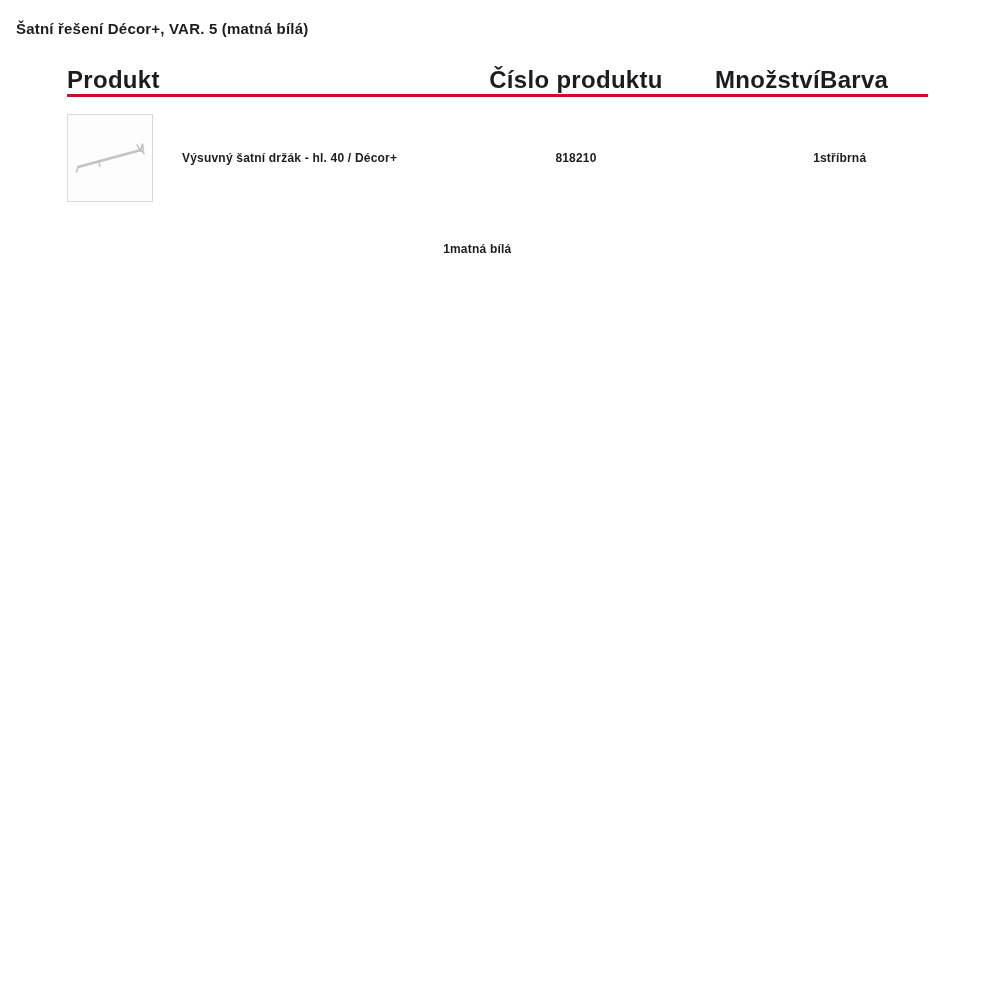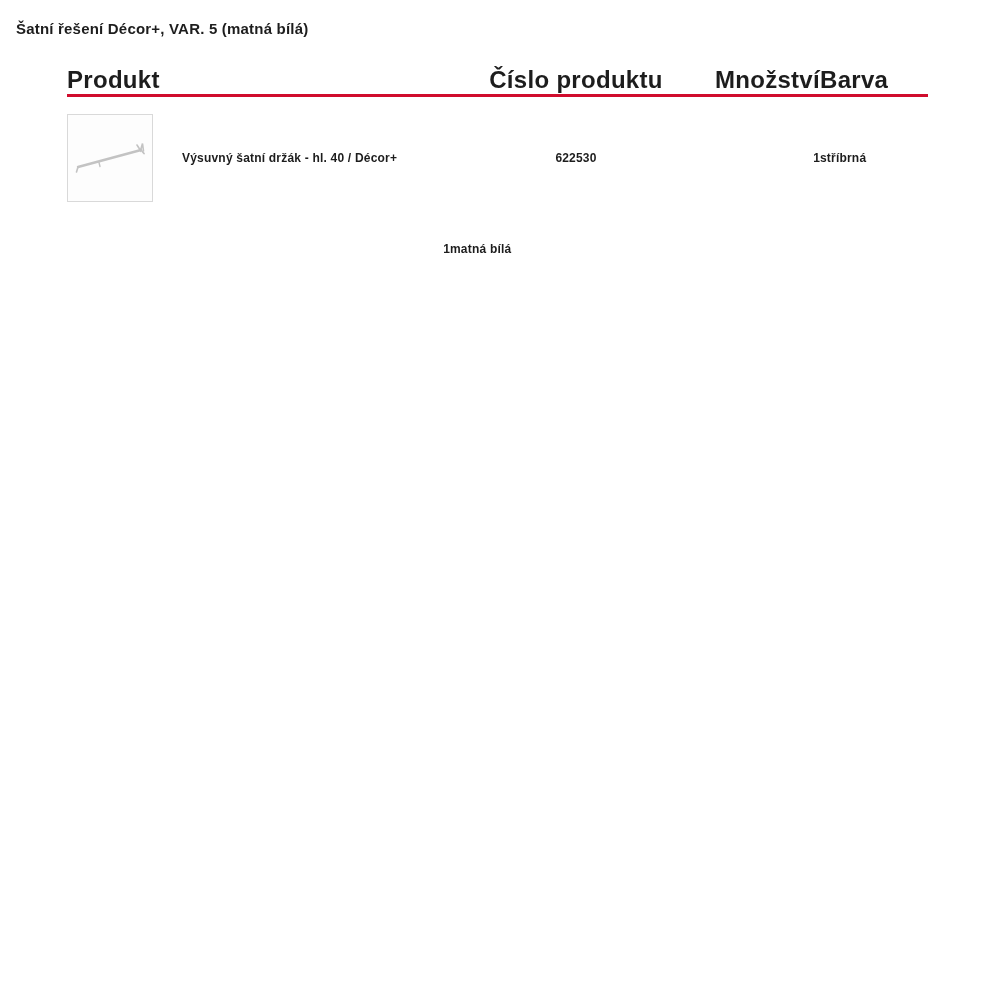--- a/index.html
+++ b/index.html
@@ -112,21 +112,21 @@
             <svg class="sketch" width="84" height="86" viewBox="0 0 84 86" fill="none" stroke="currentColor" stroke-linecap="round">
               <line x1="10" y1="52" x2="73" y2="35" stroke-width="2.4"></line>
               <line x1="10" y1="52" x2="8.5" y2="57" stroke-width="1.6"></line>
               <line x1="31" y1="47.5" x2="32" y2="51.5" stroke-width="1.4"></line>
               <polyline points="69,30 72.5,35.5 74.5,28.5 75.5,36" stroke-width="1.6"></polyline>
               <line x1="73" y1="35" x2="76" y2="38.5" stroke-width="1.8"></line>
             </svg>
           </div>
           <div class="pname">Výsuvný šatní držák - hl. 40 / Décor+</div>
         </div>
-        <div class="cell col-number">622530</div>
+        <div class="cell col-number">818210</div>
         <div class="cell col-qty">1</div>
         <div class="cell col-color">stříbrná</div>
       </div>
 
       <div class="row">
         <div class="cell col-qty">1</div>
         <div class="cell col-color">matná bílá</div>
       </div>
 
     </div>

